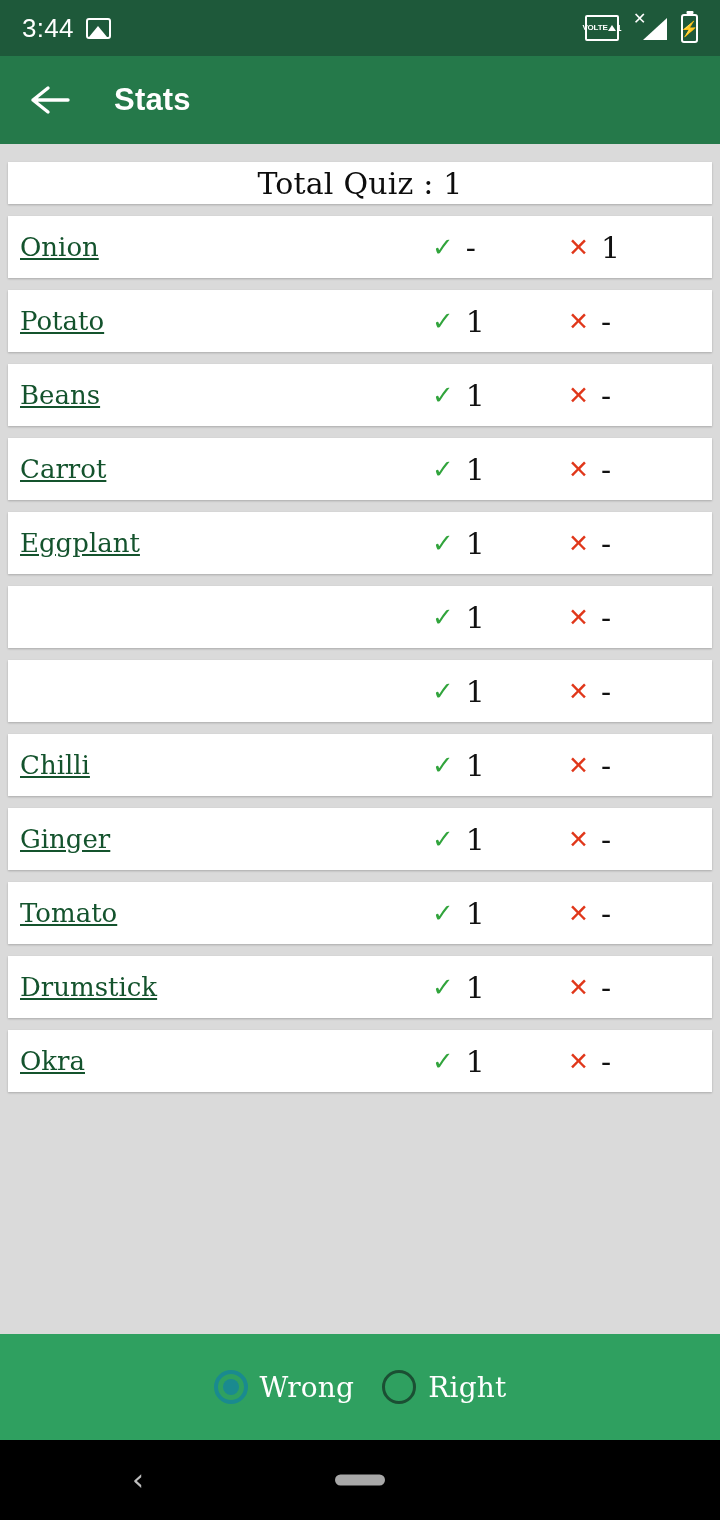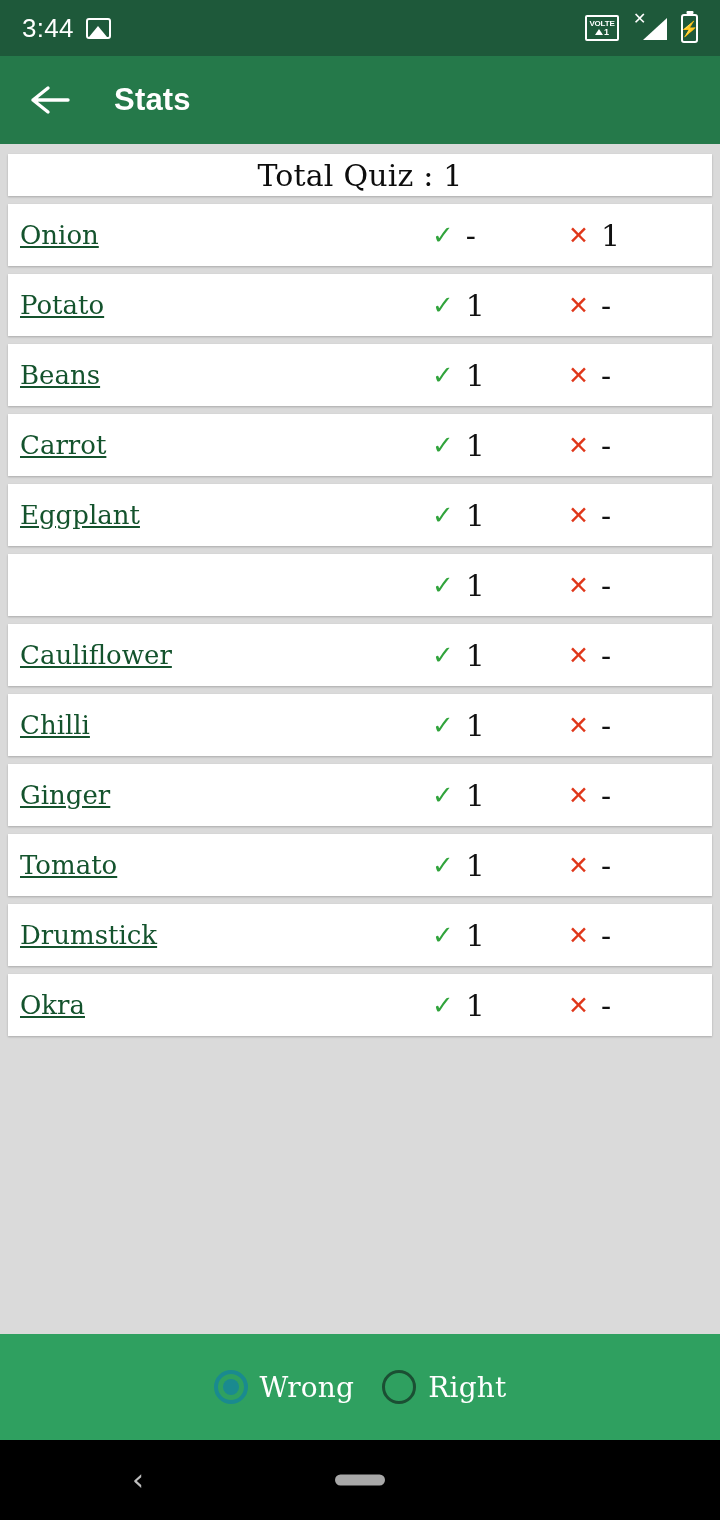--- a/index.html
+++ b/index.html
@@ -70,21 +70,21 @@
     align-items: center;
     gap: 14px;
   }
   .volte-icon {
     width: 34px;
     height: 26px;
     border: 2px solid #ffffff;
     border-radius: 2px;
     box-sizing: border-box;
     display: flex;
-    flex-direction: column;
+    flex-direction: row;
     align-items: center;
     justify-content: center;
     line-height: 1;
   }
   .volte-icon .v-top {
     color: #ffffff;
     font-family: "Liberation Sans", sans-serif;
     font-size: 8px;
     font-weight: 700;
     letter-spacing: -0.2px;
@@ -184,21 +184,21 @@
 
   
   .content {
     flex: 1 1 auto;
     background: #dadada;
     padding: 6px 0 0 0;
     overflow: hidden;
   }
   .card {
     background: #ffffff;
-    margin: 4px 8px 8px 8px;
+    margin: 12px 8px 8px 8px;
     box-shadow: 0 1px 2px rgba(0,0,0,0.22);
     box-sizing: border-box;
   }
   .total-card {
     height: 42px;
     display: flex;
     align-items: center;
     justify-content: center;
   }
   .total-text {
@@ -425,21 +425,20 @@
           <span class="stat-group stat-right">
             <span class="tick">✓</span>
             <span class="stat-val">1</span>
           </span>
           <span class="stat-group stat-wrong">
             <span class="cross">✕</span>
             <span class="stat-val">-</span>
           </span>
         </div>
         <div class="card row-card">
-          <span class="row-name">Cauliflower</span>
           <span class="stat-group stat-right">
             <span class="tick">✓</span>
             <span class="stat-val">1</span>
           </span>
           <span class="stat-group stat-wrong">
             <span class="cross">✕</span>
             <span class="stat-val">-</span>
           </span>
         </div>
         <div class="card row-card">

